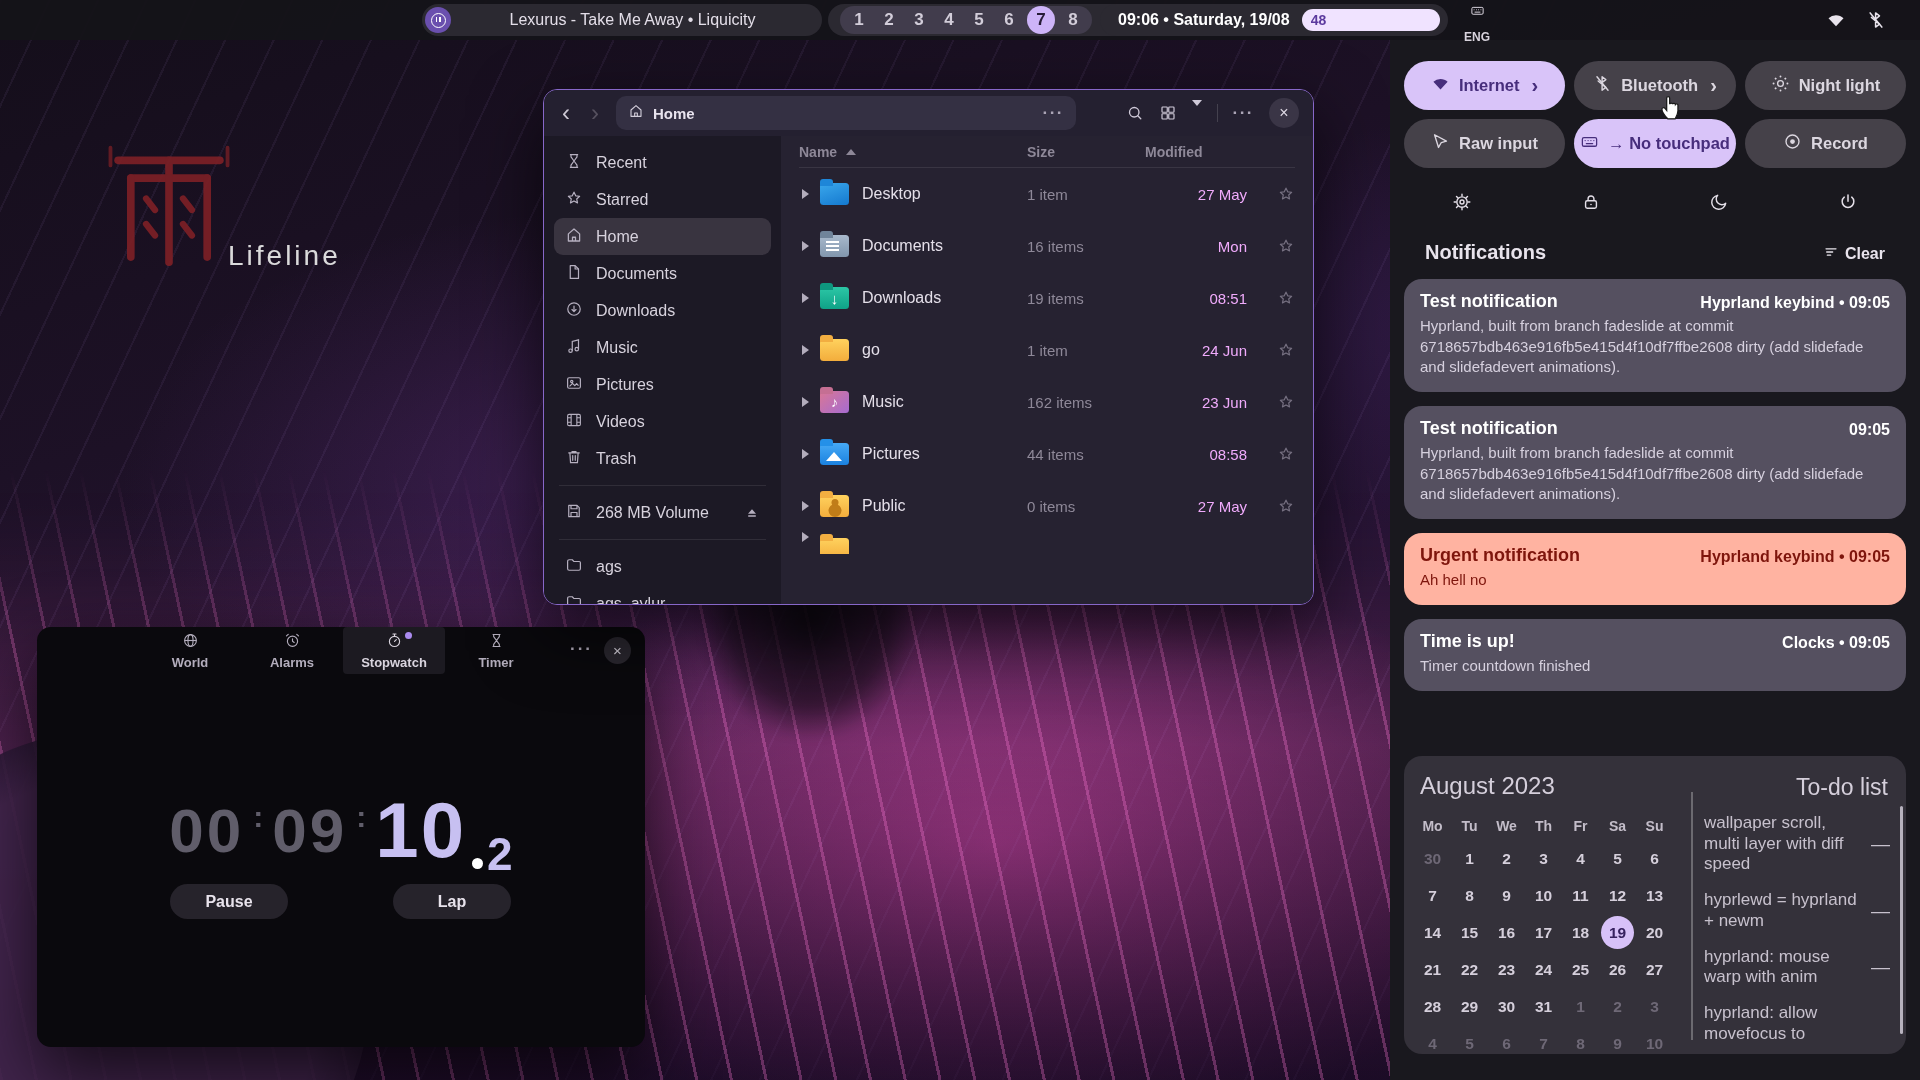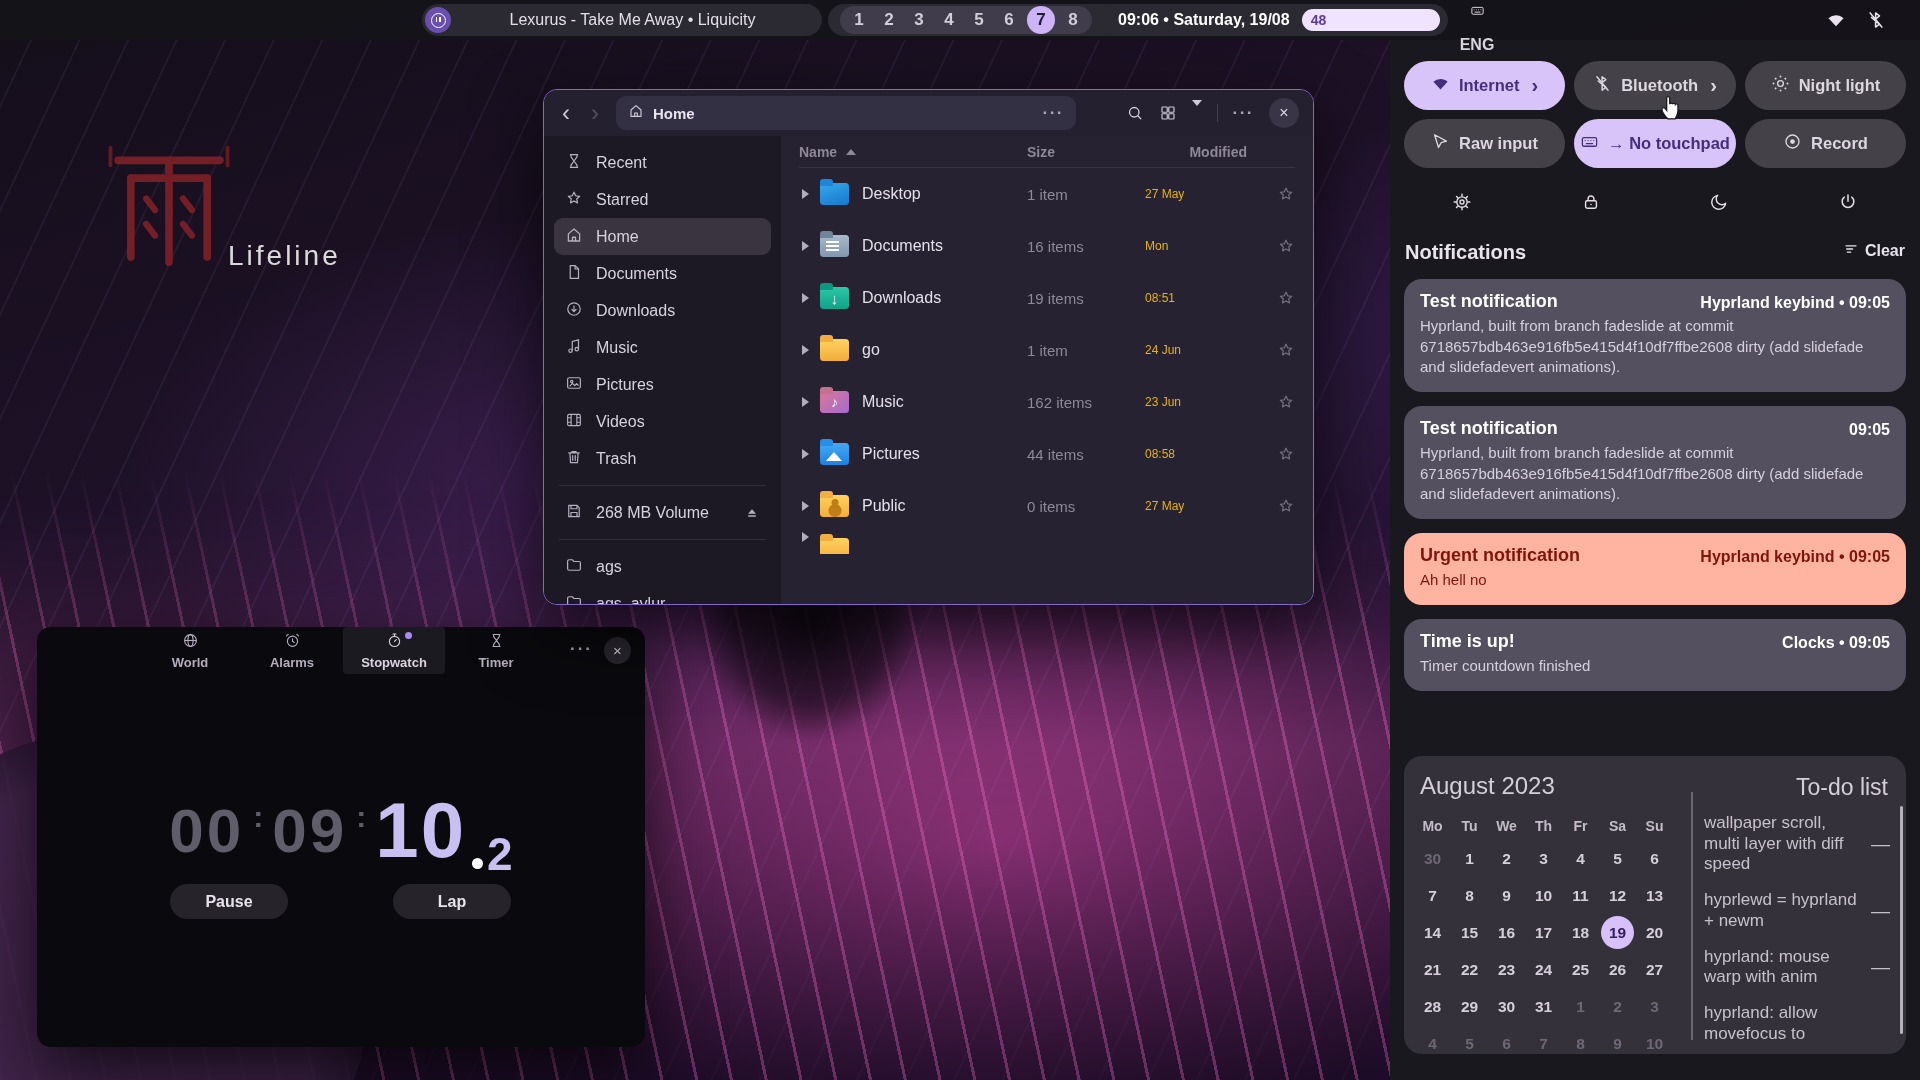--- a/index.html
+++ b/index.html
@@ -43,21 +43,21 @@
   .ws-num{min-width:18px;text-align:center;font-size:17px;font-weight:bold;color:#d2cdd9;line-height:28px}
   .ws-num.active{background:#cdb4f8;color:#261b36;width:28px;height:28px;border-radius:50%;margin:0 -3px}
   .clock-pill{left:1100px;padding:0 8px 0 18px;gap:12px}
   .clock-text{font-size:16px;font-weight:bold;color:#ffffff;white-space:nowrap}
   .battery{width:138px;height:22px;border-radius:11px;background:#f0e3ff;display:flex;align-items:center;padding:0 7px 0 9px;gap:6px}
   .battery-label{color:#5b3a9e;font-weight:bold;font-size:14px}
   .battery-track{flex:1;height:13px;border-radius:7px;position:relative;overflow:hidden}
   .battery-bar{height:13px;border-radius:7px;background:#54379b}
   .kbd{position:absolute;left:1452px;top:3px;width:50px;display:flex;flex-direction:column;align-items:center;color:#d8d3dd;line-height:1}
   .kbd svg{width:19px;height:15px}
-  .kbd-label{font-size:16px;font-weight:bold;margin-top:16px}
+  .kbd-label{font-size:12px;font-weight:bold;margin-top:10px}
   .tray{position:absolute;right:34px;top:0;height:40px;display:flex;align-items:center;gap:20px;color:#e8e3ec}
   .tray span{display:flex}.tray svg{width:20px;height:20px}
 
   
   .fm{position:absolute;left:543px;top:89px;width:771px;height:516px;border-radius:14px;
       background:#262231;border:1.5px solid #8767c9;box-shadow:0 26px 70px rgba(0,0,0,.65);
       overflow:hidden;display:flex;flex-direction:column;z-index:3}
   .fm-titlebar{height:46px;flex:0 0 auto;display:flex;align-items:center;padding:0 14px;gap:13px;background:#242030}
   .nav-arrow{font-size:24px;line-height:1;color:#cdc8d4;padding:0 4px}
   .nav-arrow.disabled{color:#56515f}
@@ -77,40 +77,40 @@
   .sb-item{display:flex;align-items:center;gap:13px;height:37px;padding:0 11px;border-radius:9px;color:#d7d2dd;font-size:16px;width:100%;text-align:left}
   .sb-item svg{width:18px;height:18px;color:#b6b0c0;flex:0 0 auto}
   .sb-item.active{background:#393440}
   .sb-divider{height:1px;background:rgba(255,255,255,.09);margin:8px 5px}
   .sb-eject{margin-left:auto;display:flex;color:#b6b0c0}
   .sb-eject svg{width:16px;height:16px}
   .fm-list{flex:1;background:#262231;padding:0 18px;overflow:hidden;display:flex;flex-direction:column}
   .list-header{display:flex;align-items:center;height:32px;flex:0 0 auto;color:#8e8898;font-size:14px;font-weight:bold;border-bottom:1px solid rgba(255,255,255,.09)}
   .col-name{flex:1;display:flex;align-items:center}
   .sort-caret{width:0;height:0;border-left:5px solid transparent;border-right:5px solid transparent;border-bottom:6px solid #8e8898;margin-left:9px}
-  .col-size{width:118px}.col-mod{width:102px;text-align:right}.col-star{width:48px}
+  .col-size{width:118px}.col-mod{width:102px;}.col-star{width:48px}
   .fm-row{display:flex;align-items:center;height:52px;color:#e4dfe9;width:100%;text-align:left}
   .row-caret{width:0;height:0;border-top:5px solid transparent;border-bottom:5px solid transparent;border-left:7px solid #b3adbc;margin:0 11px 0 3px;flex:0 0 auto}
   .ficon{width:29px;height:22px;border-radius:3.5px;position:relative;flex:0 0 auto;margin-right:13px}
   .ficon::before{content:"";position:absolute;top:-4px;left:0;width:13px;height:7px;border-radius:3px 3px 0 0}
   .ic-desktop{background:linear-gradient(160deg,#3aa7ec,#1479cf)}.ic-desktop::before{background:#1e86d8}
   .ic-docs{background:linear-gradient(180deg,#a9b9cc,#8196ad)}.ic-docs::before{background:#70849a}
   .ic-docs::after{content:"";position:absolute;left:6px;top:6px;width:13px;height:2px;background:#fff;box-shadow:0 4px 0 #fff,0 8px 0 #fff}
   .ic-down{background:linear-gradient(180deg,#2cc7a6,#0fa287)}.ic-down::before{background:#0e977e}
   .ic-down::after{content:"↓";position:absolute;inset:0;display:flex;align-items:center;justify-content:center;color:#fff;font-size:15px;font-weight:bold;padding-top:1px}
   .ic-plain{background:linear-gradient(180deg,#ffd25e,#f3ad3c)}.ic-plain::before{background:#f2ae41}
   .ic-music{background:linear-gradient(140deg,#d97795,#a66bd1)}.ic-music::before{background:#c56f93}
   .ic-music::after{content:"♪";position:absolute;inset:0;display:flex;align-items:center;justify-content:center;color:#fff;font-size:14px;font-weight:bold}
   .ic-pics{background:linear-gradient(180deg,#46a9f5,#1b82e0)}.ic-pics::before{background:#2490e8}
   .ic-pics::after{content:"";position:absolute;left:6px;bottom:4px;border-left:8px solid transparent;border-right:8px solid transparent;border-bottom:9px solid #fff}
   .ic-public{background:linear-gradient(180deg,#ffd25e,#f3ad3c)}.ic-public::before{background:#f2ae41}
   .ic-public::after{content:"";position:absolute;left:50%;top:4px;transform:translateX(-50%);width:7px;height:7px;border-radius:50%;background:#c07d18;box-shadow:0 8px 0 3px #c07d18}
   .row-name{flex:1;font-size:16px}
   .row-size{width:118px;color:#8e8898;font-size:15px}
-  .row-mod{width:102px;color:#eab308;font-size:12px}
+  .row-mod{width:102px;text-align:right;color:#f0abfc;font-size:15px}
   .row-star{width:48px;display:flex;justify-content:flex-end;color:#756f80}
   .row-star svg{width:18px;height:18px}
   .fm-row.partial{height:22px;overflow:hidden;align-items:flex-start}
   .fm-row.partial .ficon{top:6px}
 
   
   .cw{position:absolute;left:37px;top:627px;width:608px;height:420px;border-radius:14px;background:#0a090d;
       box-shadow:0 26px 70px rgba(0,0,0,.7);z-index:2}
   .cw-tabs-row{position:absolute;left:102px;top:0;display:flex}
   .cw-tab{position:relative;width:102px;height:47px;display:flex;flex-direction:column;align-items:center;justify-content:center;gap:3px;color:#b3adbc;font-size:13px;font-weight:bold}
@@ -133,21 +133,21 @@
   
   .panel{position:absolute;left:1390px;top:40px;width:530px;height:1040px;background:#19181e;
       display:flex;flex-direction:column;padding:21px 14px 26px;z-index:4}
   .qs-grid{display:grid;grid-template-columns:repeat(3,1fr);gap:9px;flex:0 0 auto}
   .qs-toggle{height:49px;border-radius:25px;background:#454149;display:flex;align-items:center;justify-content:center;gap:9px;color:#dcd7e0;font-size:16.5px;font-weight:bold;padding:0 6px;white-space:nowrap}
   .qs-toggle svg{width:19px;height:19px;flex:0 0 auto}
   .qs-chevron{display:none;font-size:20px;line-height:1;margin-left:3px;transform:translateY(-1px)}
   .has-chevron .qs-chevron{display:inline}
   .qs-toggle.active{background:#d9c4f9;color:#472e7c}
   .icon-row{display:flex;justify-content:space-between;align-items:center;padding:0 46px;margin:24px 2px 18px;color:#e4dfe8}.icon-row svg{width:20px;height:20px}
-  .notif-header{display:flex;align-items:flex-start;margin:8px 1px 15px;color:#e8e3ec}
+  .notif-header{display:flex;align-items:flex-end;margin:8px 21px 15px;color:#e8e3ec}
   .notif-title{font-size:20px;font-weight:bold}
   .clear-btn{margin-left:auto;display:flex;align-items:center;gap:6px;font-size:16px;font-weight:bold;color:#e8e3ec}
   .clear-btn svg{width:16px;height:16px}
   .notif-card{background:#555060;border-radius:18px;padding:12px 16px 14px;margin-bottom:14px;color:#fff;text-align:left;width:100%}
   .n-top{display:flex;align-items:flex-end;gap:10px}
   .n-title{font-size:18px;font-weight:bold}
   .n-meta{margin-left:auto;font-size:16px;font-weight:bold;white-space:nowrap}
   .n-body{margin-top:4px;font-size:15px;line-height:1.38;color:#d6d0de}
   .notif-card.urgent{background:#ffb3a1;color:#7e150c}
   .notif-card.urgent .n-body{color:#7e150c}

